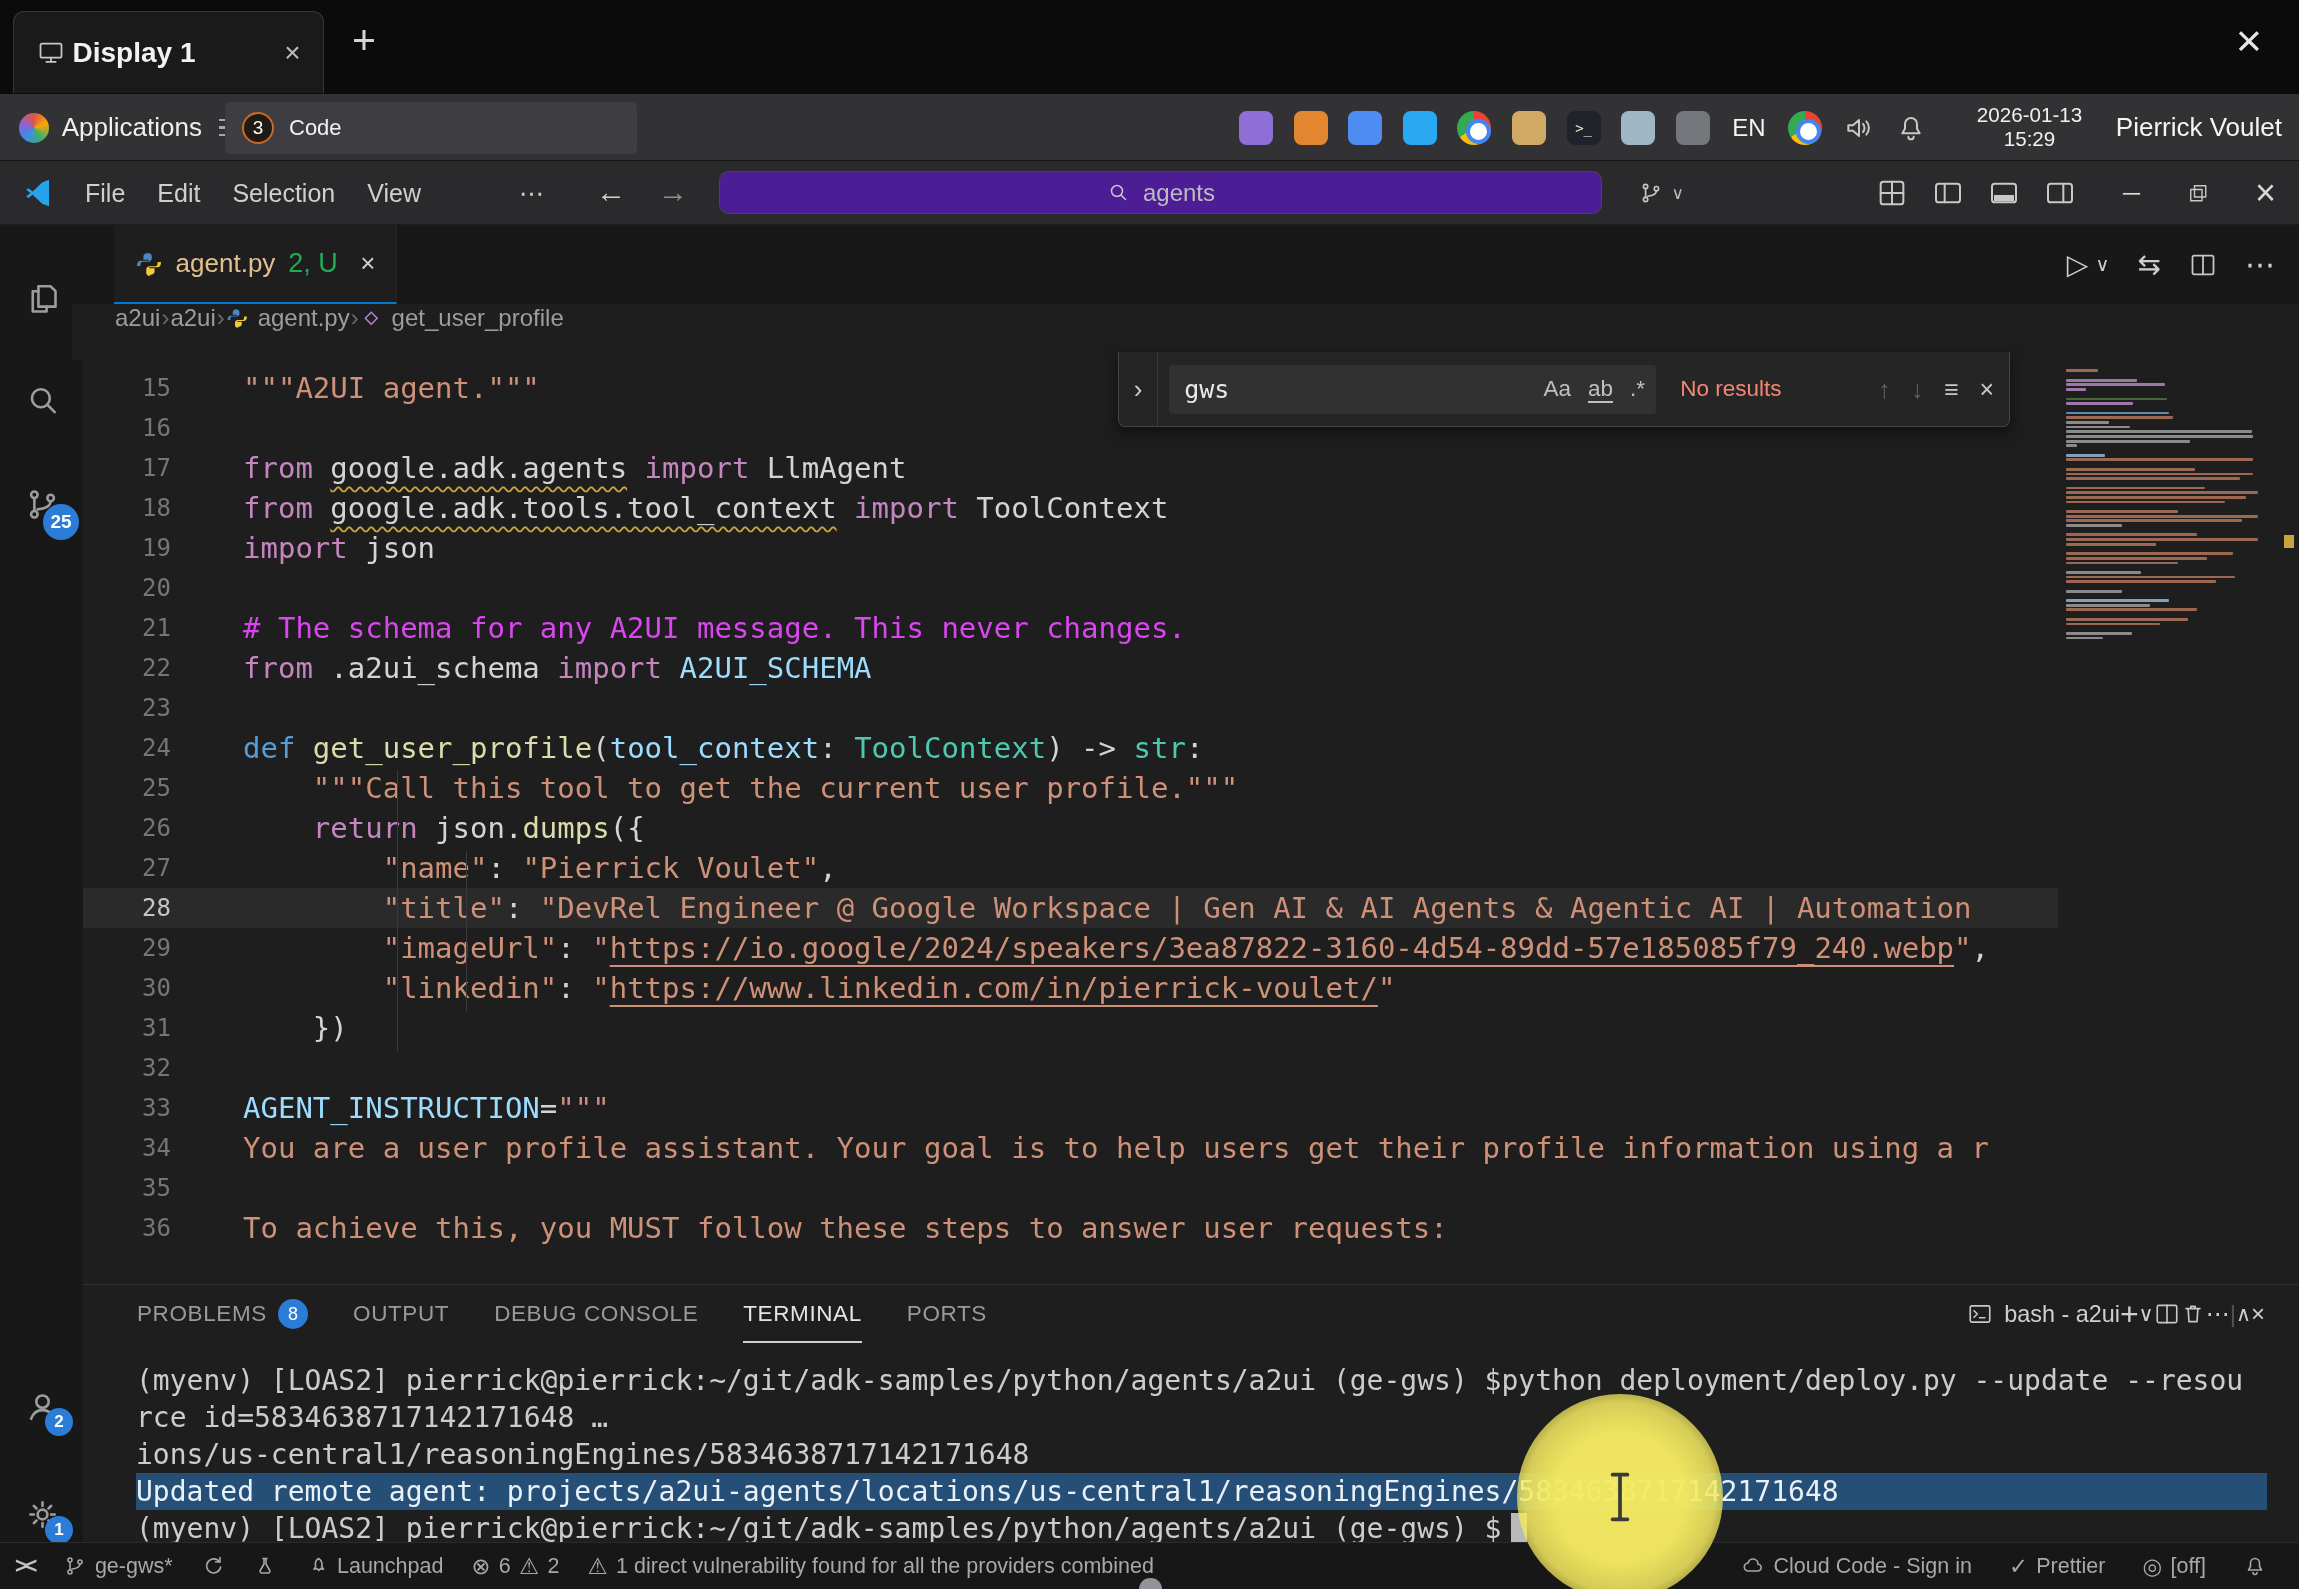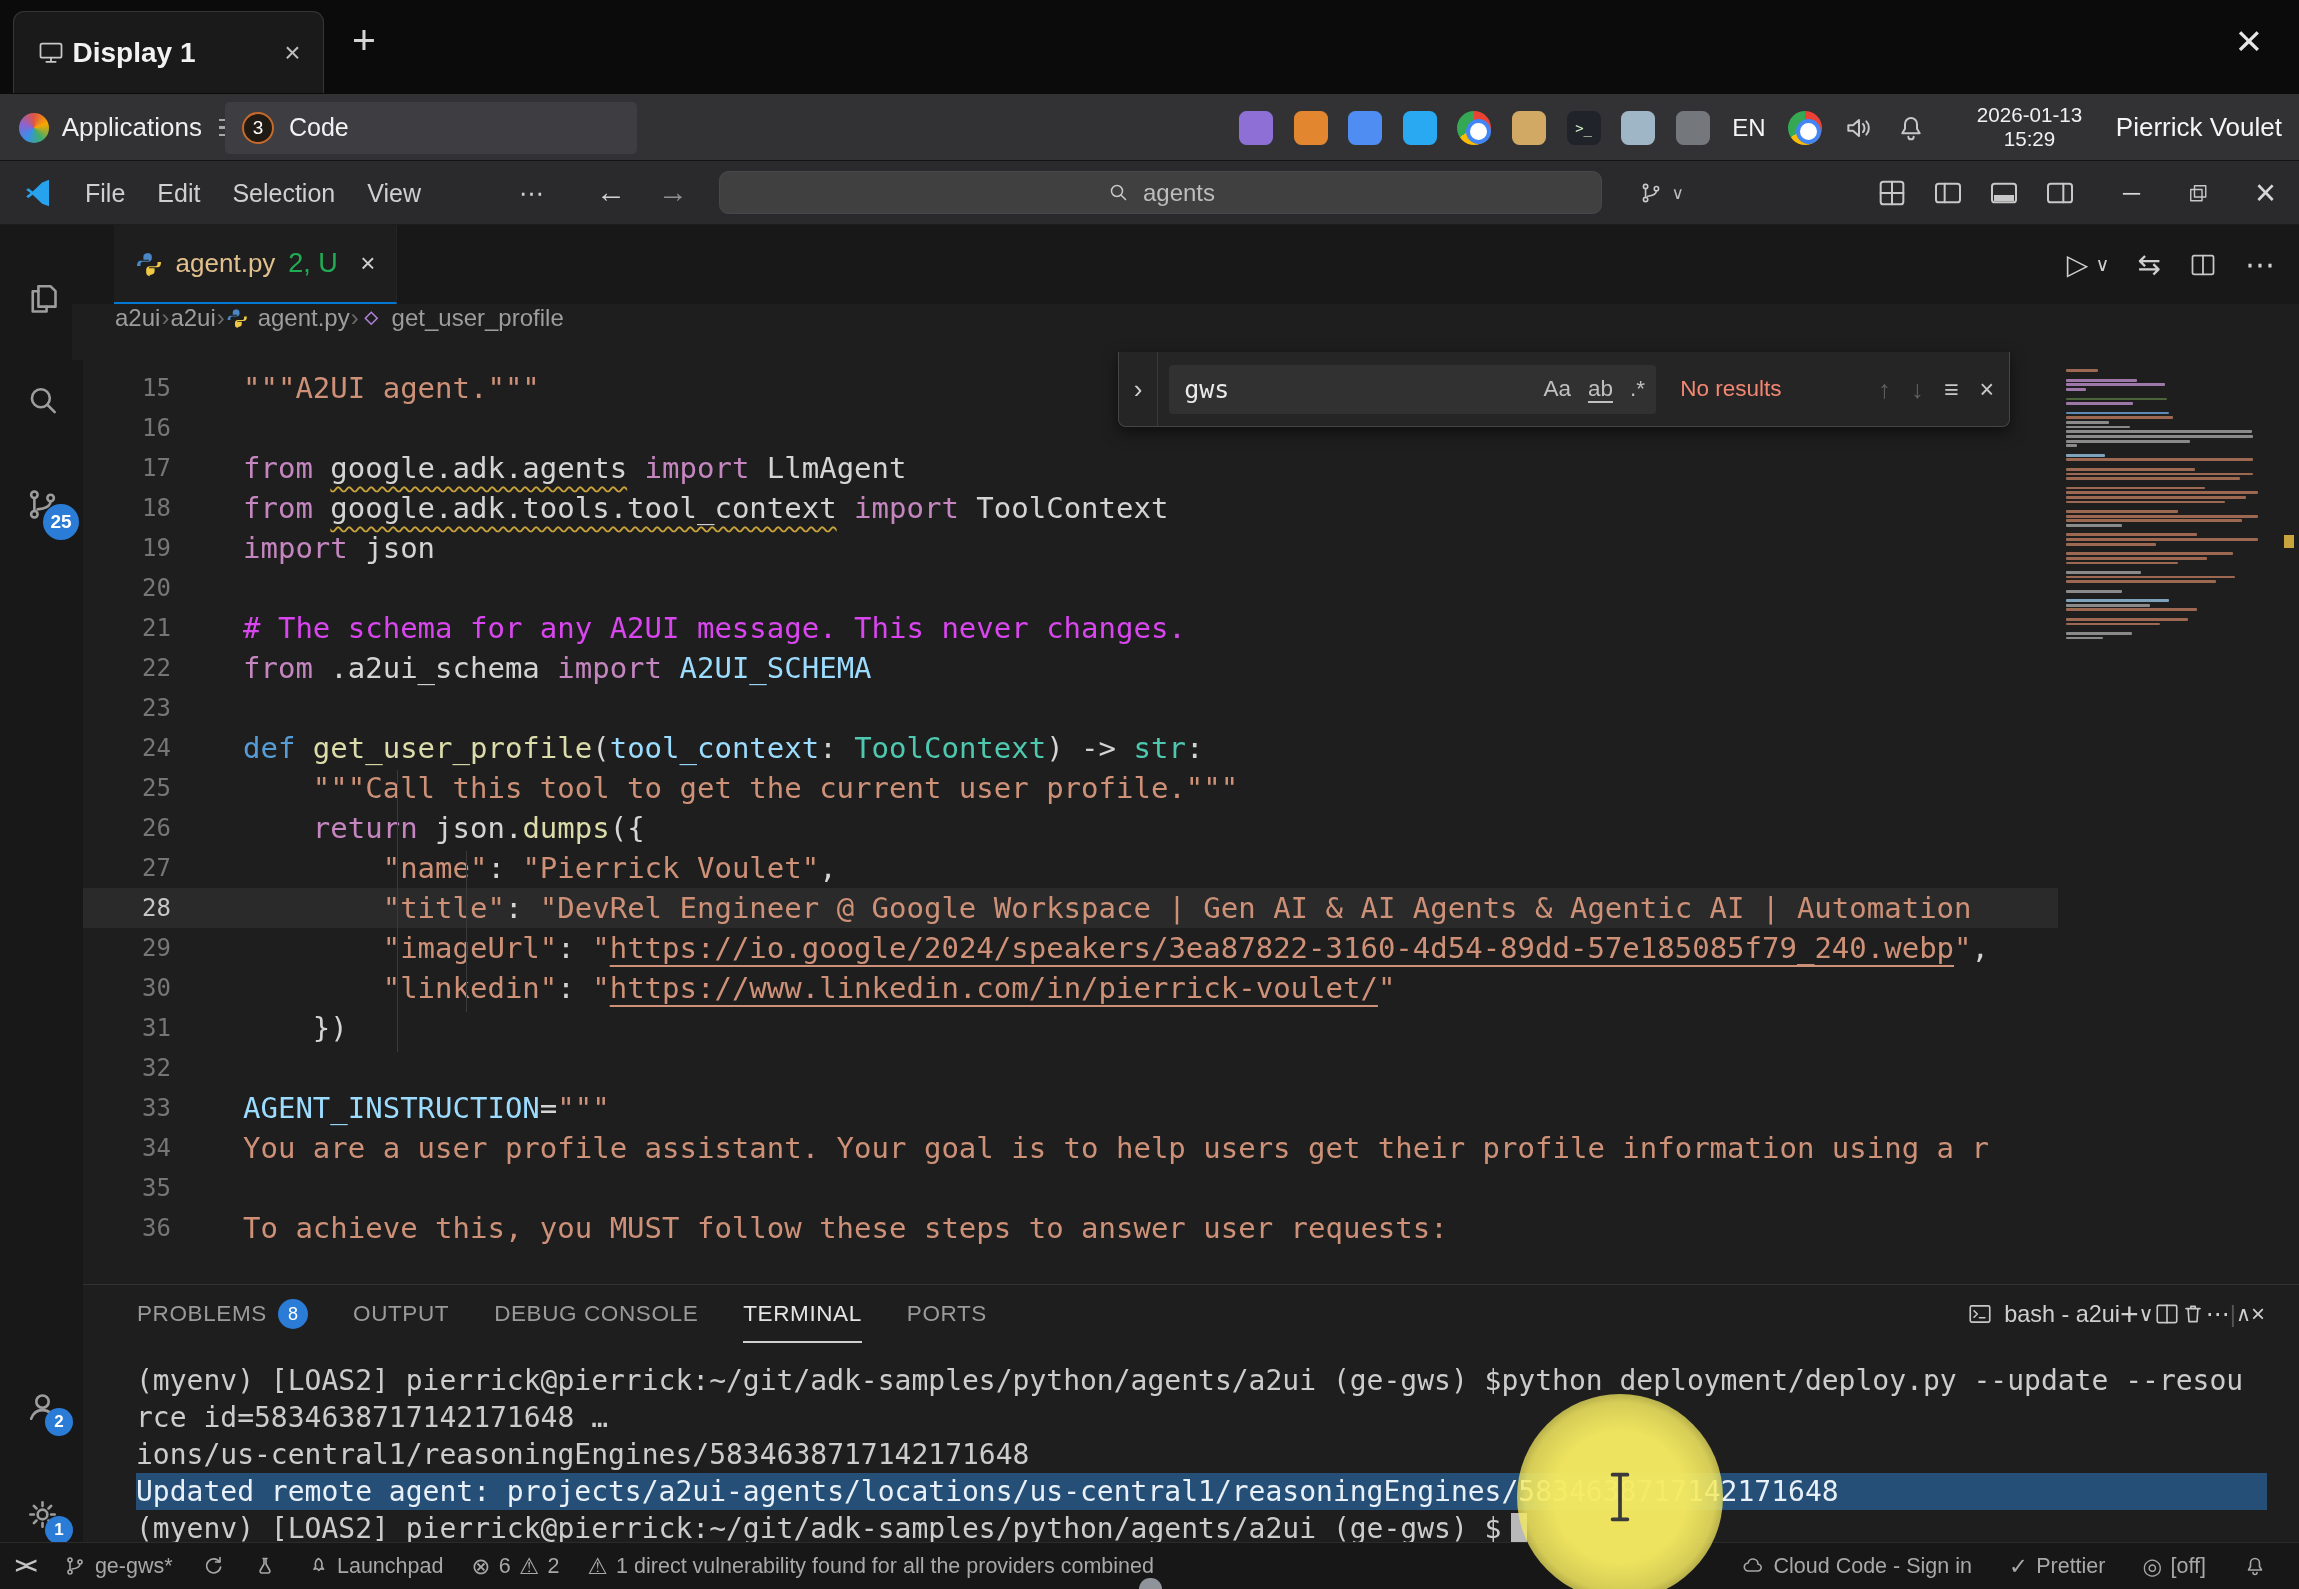--- a/index.html
+++ b/index.html
@@ -18,38 +18,38 @@
 
 
 #taskbar{position:absolute;left:0;top:94px;width:2299px;height:67px;background:#323234;border-bottom:0.9px solid #141414;color:#eee}
 #apps{position:absolute;left:9.4px;top:0;height:67px;display:flex;align-items:center;gap:13px;padding:0 9.4px}
 #apps .pin{width:30px;height:30px;border-radius:50%;background:conic-gradient(#e05544,#f6a800,#3fae6a,#3a8fe8,#8a63d2,#e05544)}
 #apps .lbl{font-size:26px;color:#efefef}
 #apps .ham{display:flex;flex-direction:column;gap:4.7px;margin-left:3.7px}
 #apps .ham i{display:block;width:20.6px;height:2.8px;background:#a7a7a7}
 #win-btn{position:absolute;left:225px;top:7.5px;width:412px;height:52px;background:#3e3e42;border-radius:4.7px;display:flex;align-items:center;gap:15px;padding:0 17px}
 #win-btn .badge{width:32px;height:32px;border-radius:50%;background:#201a14;border:2.8px solid #c96a28;color:#fff;font-size:19px;display:flex;align-items:center;justify-content:center}
-#win-btn .lbl{font-size:25px;color:#f2f2f2}
+#win-btn .lbl{font-size:22px;color:#f2f2f2}
 #tray{position:absolute;left:1239px;top:0;height:67px;display:flex;align-items:center;gap:20.6px}
 .tray-icon{width:34px;height:34px;border-radius:7.5px;display:flex;align-items: center;justify-content:center;font-family:"DejaVu Sans Mono",monospace;font-size:14px;color:#d9f7c9}
 .chrome{width:34px;height:34px;border-radius:50%;background:conic-gradient(#ea4335 0 33%,#fbbc05 0 66%,#34a853 0 100%);position:relative}
 .chrome::after{content:"";position:absolute;left:8.4px;top:8.4px;width:17px;height:17px;border-radius:50%;background:#fff;border:4.7px solid #4285f4}
 #tray .lang{font-size:24px;color:#f5f5f5;margin:0 1.9px}
 #clock{position:absolute;left:1966px;top:9.4px;width:127px;text-align:center;font-size:20.6px;line-height:24px;color:#f0f0f0}
 #tb-user{position:absolute;right:17px;top:0;height:67px;display:flex;align-items:center;font-size:26px;color:#f5f5f5}
 
 
 #titlebar{position:absolute;left:0;top:161px;width:2299px;height:64px;background:#2a2a2c;border-bottom:0.9px solid #1d1d1d}
 #vslogo{position:absolute;left:20.6px;top:16px}
 #menus{position:absolute;left:69px;top:0;height:64px;display:flex;align-items:center}
 .menu-item{padding:0 16px;font-size:25px;color:#cfcfcf;height:64px;line-height:64px}
 #menu-more{position:absolute;left:506px;top:0;height:64px;line-height:64px;font-size:25px;color:#cfcfcf;padding:0 13px}
 #nav-back{position:absolute;left:596px;top:0;height:64px;line-height:62px;font-size:30px;color:#d2d2d2}
 #nav-fwd{position:absolute;left:658px;top:0;height:64px;line-height:62px;font-size:30px;color:#8f8f8f}
-#command-center{position:absolute;left:719px;top:10.3px;width:883px;height:43px;background:#404040;border:0.9px solid #48484a;border-radius:9.4px;display:flex;align-items:center;justify-content:center;gap:13px;color:#bdbdbd;font-size:24px}
+#command-center{position:absolute;left:719px;top:10.3px;width:883px;height:43px;background:#4c1d95;border:0.9px solid #48484a;border-radius:9.4px;display:flex;align-items:center;justify-content:center;gap:13px;color:#bdbdbd;font-size:24px}
 #pr-btn{position:absolute;left:1638px;top:0;height:64px;display:flex;align-items:center;gap:7.5px;color:#cfcfcf}
 #pr-btn .chev{font-size:17px;color:#bdbdbd}
 #layout-btns{position:absolute;left:1876px;top:0;height:64px;display:flex;align-items:center;gap:24px}
 #win-controls{position:absolute;right:0;top:0;height:64px;display:flex;align-items:center}
 #win-controls>span{width:67px;height:64px;display:flex;align-items:center;justify-content:center;color:#d8d8d8}
 #wc-min{font-size:24px}
 #wc-close{font-size:36px}
 
 
 #activitybar{position:absolute;left:0;top:225px;width:83px;height:1317px;background:#181818}

